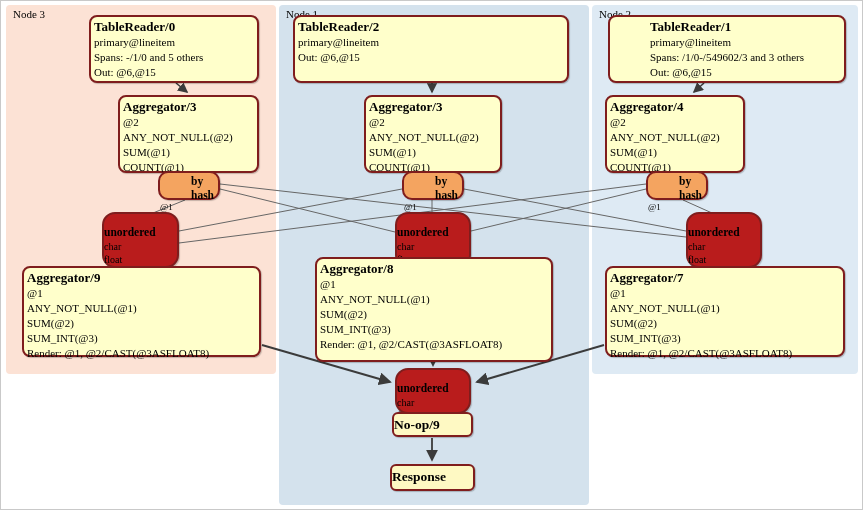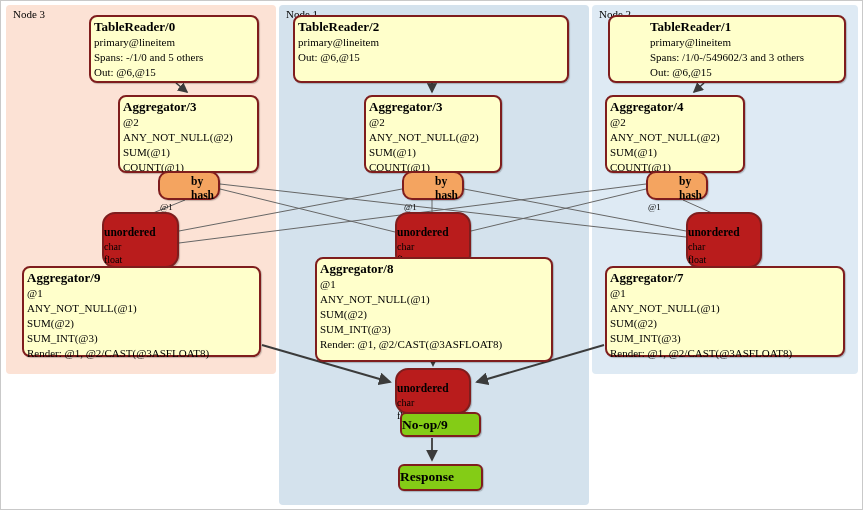--- a/index.html
+++ b/index.html
@@ -18,21 +18,21 @@
        text-align:left;box-shadow:1px 1px 1px rgba(0,0,0,0.22);}
   .proc{background:#ffffcb;border-radius:8px;padding:2px 3px;}
   .ptitle{font-weight:bold;font-size:13px;line-height:16px;white-space:nowrap;}
   .pline{font-size:11px;line-height:15px;white-space:nowrap;}
   .hash{background:#f4a460;border-radius:10px;padding:1px 0;}
   .htitle{font-weight:bold;font-size:11.5px;line-height:14px;margin-left:31px;}
   .hkey{font-size:9px;line-height:11px;}
   .sync{background:#b91c1c;border-radius:13px;padding:11px 0;}
   .stitle{font-weight:bold;font-size:11.5px;line-height:15px;}
   .sync .pline{font-size:10px;line-height:13px;}
-  .simple{background:#84cc16;border-radius:6px;margin-left:8px;}
+  .simple{background:#fef9c3;border-radius:6px;}
   .simple .ptitle{font-size:13.5px;line-height:22px;}
 </style>
 </head>
 <body>
 
 <div id="canvas">
 
   <div class="region" id="region-node3">
     <span class="region-label">Node 3</span>
   </div>

